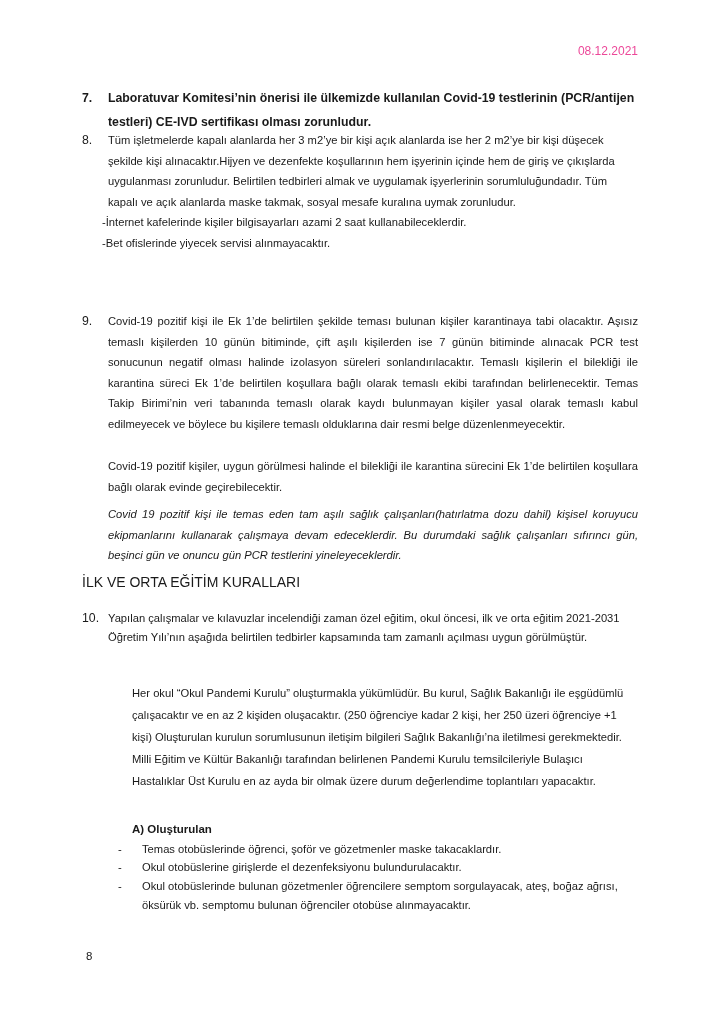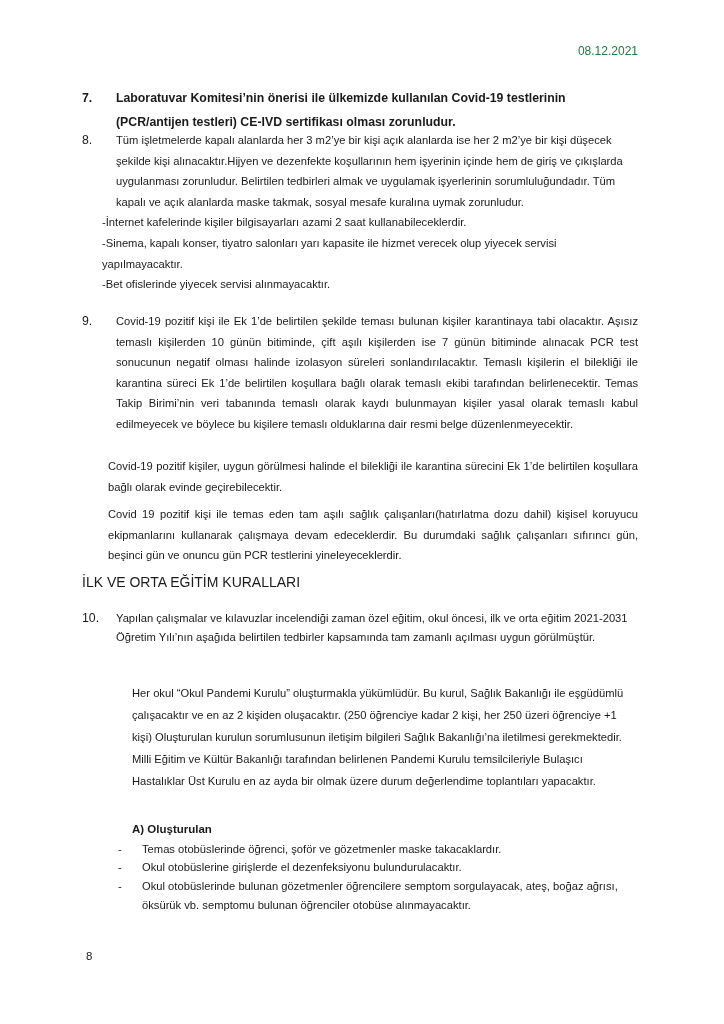--- a/index.html
+++ b/index.html
@@ -1,21 +1,21 @@
 <!DOCTYPE html>
 <html><head>
   <meta charset="utf-8">
   <style>
     html, body { margin:0; padding:0; background:#ffffff; }
     body { width:724px; height:1024px; position:relative; overflow:hidden;
       font-family:"Liberation Sans", sans-serif; color:#1a1a1a; }
-    .date { position:absolute; top:44px; right:86px; font-size:12px; color:#15803d; }
+    .date { position:absolute; top:44px; right:86px; font-size:12px; color:#ec4899; }
     .item { position:absolute; left:82px; width:556px; font-size:11.2px; line-height:20.6px; }
     .num { position:absolute; left:0; top:0; width:24px; }
-    .body { margin-left:34px; }
+    .body { margin-left:26px; }
     .bold { font-weight:bold; font-size:12.3px; line-height:24px; }
     .just { text-align:justify; }
     .sub { margin-left:20px; }
     .para { position:absolute; left:108px; width:530px; font-size:11.2px; line-height:20.6px; text-align:justify; }
     .heading { position:absolute; left:82px; top:574px; font-size:14px; font-weight:normal; }
     .indent-block { position:absolute; left:132px; width:500px; font-size:11.2px; line-height:22px; }
     .sec-title { position:absolute; left:132px; top:823px; font-size:11.5px; font-weight:bold; }
     .dash-item { position:absolute; left:118px; width:520px; font-size:11.2px; line-height:18.6px; }
     .dash { position:absolute; left:0; top:0; }
     .dash-text { margin-left:24px; }
@@ -28,31 +28,30 @@
 
 <div class="item" style="top:86px;">
   <span class="num bold">7.</span>
   <div class="body bold">Laboratuvar Komitesi’nin önerisi ile ülkemizde kullanılan Covid-19 testlerinin (PCR/antijen testleri) CE-IVD sertifikası olması zorunludur.</div>
 </div>
 
 <div class="item" style="top:130px;">
   <span class="num" style="font-size:12.3px;">8.</span>
   <div class="body">Tüm işletmelerde kapalı alanlarda her 3 m2’ye bir kişi açık alanlarda ise her 2 m2’ye bir kişi düşecek şekilde kişi alınacaktır.Hijyen ve dezenfekte koşullarının hem işyerinin içinde hem de giriş ve çıkışlarda uygulanması zorunludur. Belirtilen tedbirleri almak ve uygulamak işyerlerinin sorumluluğundadır. Tüm kapalı ve açık alanlarda maske takmak, sosyal mesafe kuralına uymak zorunludur.</div>
   <div class="body sub">-İnternet kafelerinde kişiler bilgisayarları azami 2 saat kullanabileceklerdir.</div>
-  <div class="body sub">-Sinema, kapalı konser, tiyatro salonları yarı kapasite ile hizmet verecek olup yiyecek servisi yapılmayacaktır.</div>
   <div class="body sub">-Bet ofislerinde yiyecek servisi alınmayacaktır.</div>
 </div>
 
 <div class="item" style="top:311px;">
   <span class="num" style="font-size:12.3px;">9.</span>
   <div class="body just">Covid-19 pozitif kişi ile Ek 1’de belirtilen şekilde teması bulunan kişiler karantinaya tabi olacaktır. Aşısız temaslı kişilerden 10 günün bitiminde, çift aşılı kişilerden ise 7 günün bitiminde alınacak PCR test sonucunun negatif olması halinde izolasyon süreleri sonlandırılacaktır. Temaslı kişilerin el bilekliği ile karantina süreci Ek 1’de belirtilen koşullara bağlı olarak temaslı ekibi tarafından belirlenecektir. Temas Takip Birimi’nin veri tabanında temaslı olarak kaydı bulunmayan kişiler yasal olarak temaslı kabul edilmeyecek ve böylece bu kişilere temaslı olduklarına dair resmi belge düzenlenmeyecektir.</div>
 </div>
 
 <div class="para" style="top:456px;">Covid-19 pozitif kişiler, uygun görülmesi halinde el bilekliği ile karantina sürecini Ek 1’de belirtilen koşullara bağlı olarak evinde geçirebilecektir.</div>
-<div class="para" style="top:504px;">Covid 19 pozitif kişi ile temas eden tam aşılı sağlık çalışanları(hatırlatma dozu dahil) kişisel koruyucu ekipmanlarını kullanarak çalışmaya devam edeceklerdir. Bu durumdaki sağlık çalışanları sıfırıncı gün, beşinci gün ve onuncu gün PCR testlerini yineleyeceklerdir.</div>
+<div class="para" style="top:504px;font-style:italic;">Covid 19 pozitif kişi ile temas eden tam aşılı sağlık çalışanları(hatırlatma dozu dahil) kişisel koruyucu ekipmanlarını kullanarak çalışmaya devam edeceklerdir. Bu durumdaki sağlık çalışanları sıfırıncı gün, beşinci gün ve onuncu gün PCR testlerini yineleyeceklerdir.</div>
 
 <div class="heading">İLK VE ORTA EĞİTİM KURALLARI</div>
 
 <div class="item" style="top:609px; line-height:18.6px;">
   <span class="num" style="font-size:12.3px;">10.</span>
   <div class="body">Yapılan çalışmalar ve kılavuzlar incelendiği zaman özel eğitim, okul öncesi, ilk ve orta eğitim 2021-2031  Öğretim Yılı’nın aşağıda belirtilen tedbirler kapsamında tam zamanlı açılması uygun görülmüştür.</div>
 </div>
 
 <div class="indent-block" style="top:682px;">
   <div>Her okul  “Okul Pandemi Kurulu” oluşturmakla yükümlüdür. Bu kurul, Sağlık Bakanlığı ile eşgüdümlü çalışacaktır ve en az 2 kişiden oluşacaktır. (250 öğrenciye kadar 2 kişi, her 250 üzeri öğrenciye +1 kişi) Oluşturulan kurulun sorumlusunun iletişim bilgileri Sağlık Bakanlığı’na iletilmesi gerekmektedir.</div>

